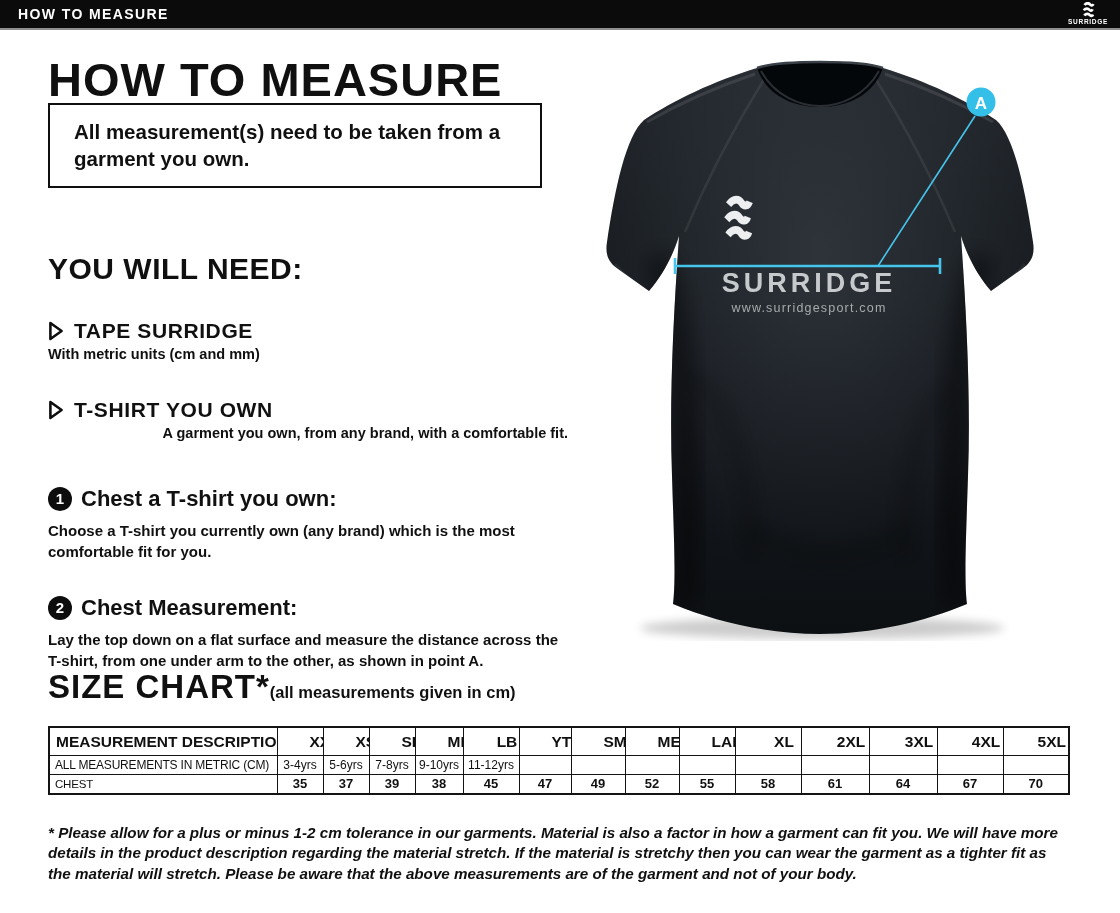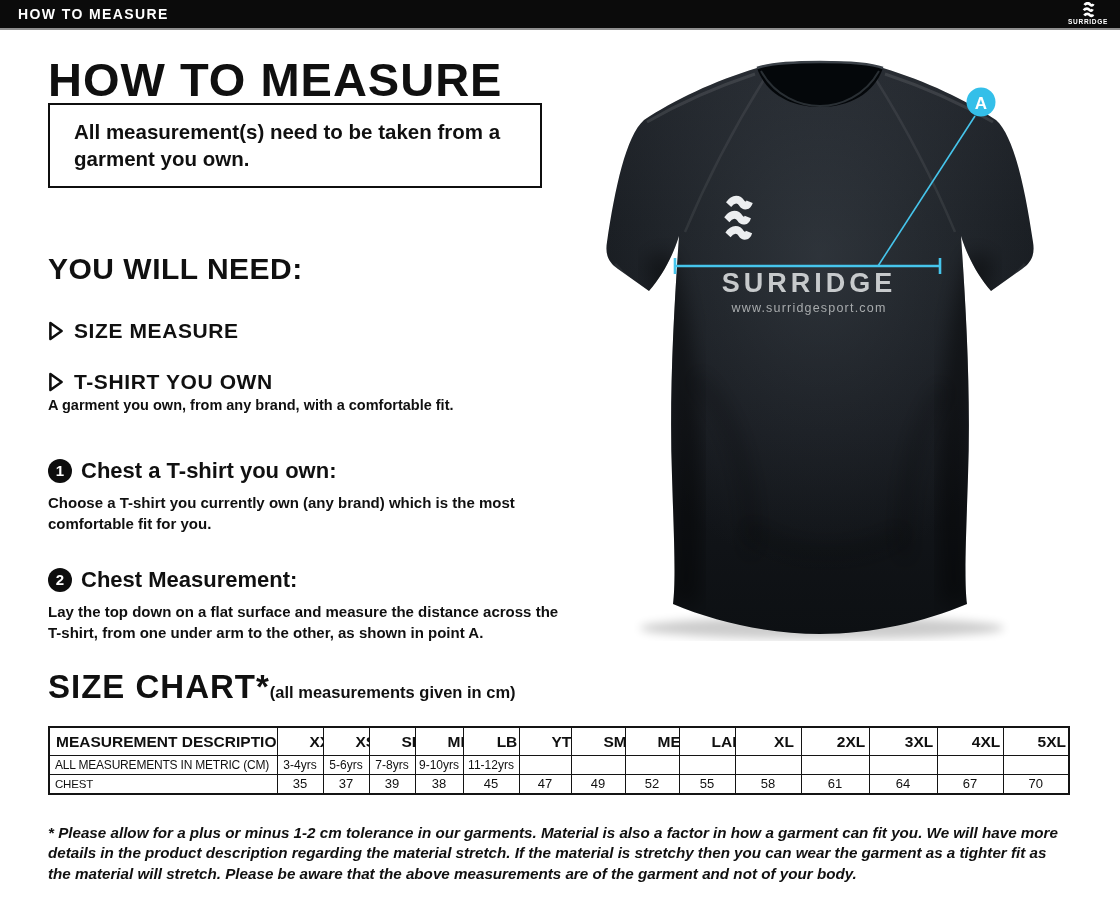--- a/index.html
+++ b/index.html
@@ -19,21 +19,21 @@
   
   .content{position:relative;padding:26px 48px 0;}
   .top-area{height:612px;width:520px;}
   .page-title{font-size:47px;font-weight:bold;letter-spacing:1px;margin:0;line-height:1.0;}
   .notice-box{
     width:442px;border:2.5px solid #0f0f0f;padding:13px 24px;
     font-size:20.5px;font-weight:bold;line-height:1.33;
   }
   .ywn-heading{font-size:30px;font-weight:bold;letter-spacing:0.5px;margin-top:64px;}
   .need-item{margin-top:33px;}
-  .need-item.second{margin-top:27px;}
+  .need-item.second{margin-top:36px;text-align:right;}
   .need-head{display:flex;align-items:center;gap:10px;}
   .need-head svg{width:16px;height:20px;display:block;}
   .need-title{font-size:21px;font-weight:bold;letter-spacing:0.6px;}
   .need-desc{font-size:14.5px;font-weight:bold;margin-top:3px;}
   .step{margin-top:45px;}
   .step.second{margin-top:33px;}
   .step-head{display:flex;align-items:center;gap:9px;}
   .step-num{
     width:24px;height:24px;border-radius:50%;background:#0d0d0d;color:#fff;
     font-size:15px;font-weight:bold;display:flex;align-items:center;justify-content:center;flex:0 0 auto;
@@ -50,21 +50,21 @@
   table.size-chart{
     border-collapse:collapse;table-layout:fixed;width:1022px;margin-top:20px;
     border:2.5px solid #141414;
   }
   table.size-chart th,table.size-chart td{
     border:1.5px solid #141414;text-align:center;padding:0;overflow:hidden;white-space:nowrap;
   }
   table.size-chart thead th{font-size:15.5px;height:27px;font-weight:bold;padding-left:32px;}
   table.size-chart thead th.desc-col{text-align:left;padding-left:6px;}
   table.size-chart tbody tr{height:19px;}
-  table.size-chart tbody td{font-size:13px;font-weight:normal;}
+  table.size-chart tbody td{font-size:13px;font-weight:bold;}
   table.size-chart tbody td.desc-col{
     text-align:left;padding-left:5px;font-size:11.5px;font-weight:normal;letter-spacing:-0.2px;
   }
   table.size-chart tbody tr.age-row td{font-size:12px;font-weight:normal;}
   .footnote{
     margin-top:28px;font-size:15.2px;font-weight:bold;font-style:italic;
     line-height:1.38;max-width:1040px;
   }
 </style>
 </head>
@@ -91,22 +91,23 @@
 
     <div class="notice-box">All measurement(s) need to be taken from a garment you own.</div>
 
     <div class="ywn-heading">YOU WILL NEED:</div>
 
     <div class="need-item">
       <div class="need-head">
         <svg viewBox="0 0 20 24" aria-hidden="true">
           <path d="M3 2 L17 12 L3 22 Z" fill="none" stroke="#0d0d0d" stroke-width="3.2" stroke-linejoin="round"></path>
         </svg>
-        <span class="need-title">SIZE MEASURE</span>
-      </div>
+        <span class="need-title">TAPE SURRIDGE</span>
+      </div>
+      <div class="need-desc">With metric units (cm and mm)</div>
     </div>
 
     <div class="need-item second">
       <div class="need-head">
         <svg viewBox="0 0 20 24" aria-hidden="true">
           <path d="M3 2 L17 12 L3 22 Z" fill="none" stroke="#0d0d0d" stroke-width="3.2" stroke-linejoin="round"></path>
         </svg>
         <span class="need-title">T-SHIRT YOU OWN</span>
       </div>
       <div class="need-desc">A garment you own, from any brand, with a comfortable fit.</div>

